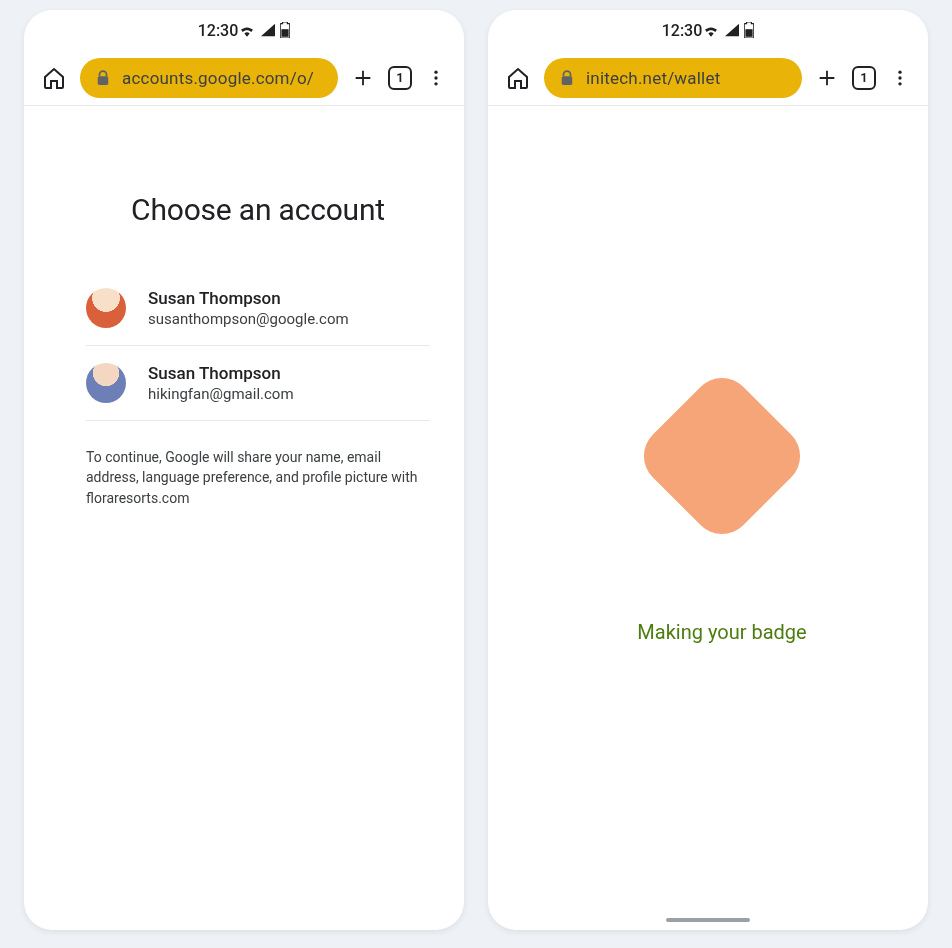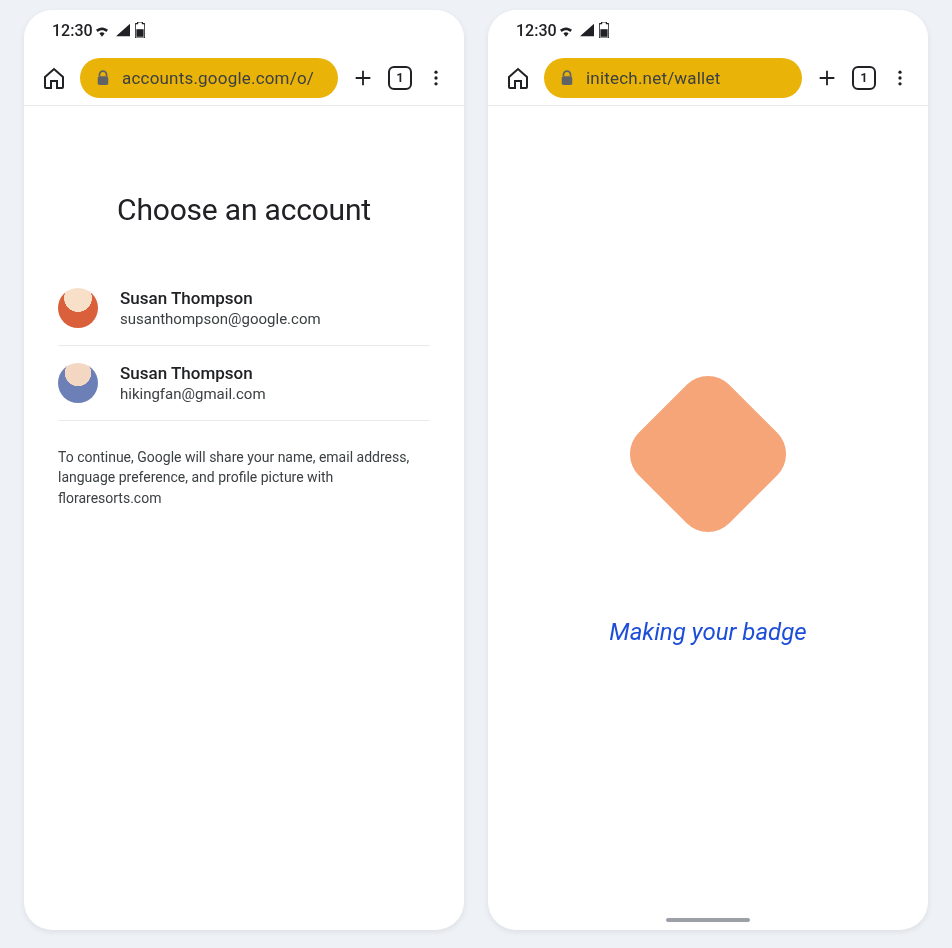--- a/index.html
+++ b/index.html
@@ -24,21 +24,21 @@
     box-shadow: 0 2px 6px rgba(0,0,0,0.08);
     display: flex;
     flex-direction: column;
     position: relative;
   }
   
   .statusbar {
     height: 40px;
     display: flex;
     align-items: center;
-    justify-content: flex-start;
+    justify-content: center;
     padding: 0 28px;
     font-size: 16px;
     font-weight: 500;
   }
   .status-right { display: flex; align-items: center; gap: 4px; }
   
   .chrome {
     height: 56px;
     display: flex;
     align-items: center;
@@ -73,21 +73,21 @@
   .gisheader {
     display: flex;
     align-items: center;
     gap: 16px;
     padding: 14px 18px;
     border-bottom: 1px solid #e8eaed;
     font-size: 15px;
     color: #3c4043;
   }
   
-  .content { flex: 1; padding: 0 34px; display:flex; flex-direction:column; }
+  .content { flex: 1; padding: 0 34px; display:flex; flex-direction:column;margin-left:28px; }
   .chooser h1 {
     font-size: 30px;
     font-weight: 400;
     color: #202124;
     text-align: center;
     margin-top: 86px;
     letter-spacing: -0.2px;
   }
   .chooser .subtitle {
     text-align: center;
@@ -140,23 +140,22 @@
     justify-content:center;
   }
   .diamond {
     width: 128px; height: 128px;
     background: #f6a579;
     border-radius: 30px;
     transform: rotate(45deg);
   }
   .badge-label {
     margin-top: 100px;
-    font-size: 24px;
-    color: #1d4ed8;
-    font-style: italic;
+    font-size: 20px;
+    color: #4d7c0f;
   }
   .homebar {
     position:absolute;
     bottom:8px; left:50%; transform:translateX(-50%);
     width: 84px; height: 4px; border-radius: 2px;
     background: #9aa0a6;
   }
 </style>
 </head>
 <body>

